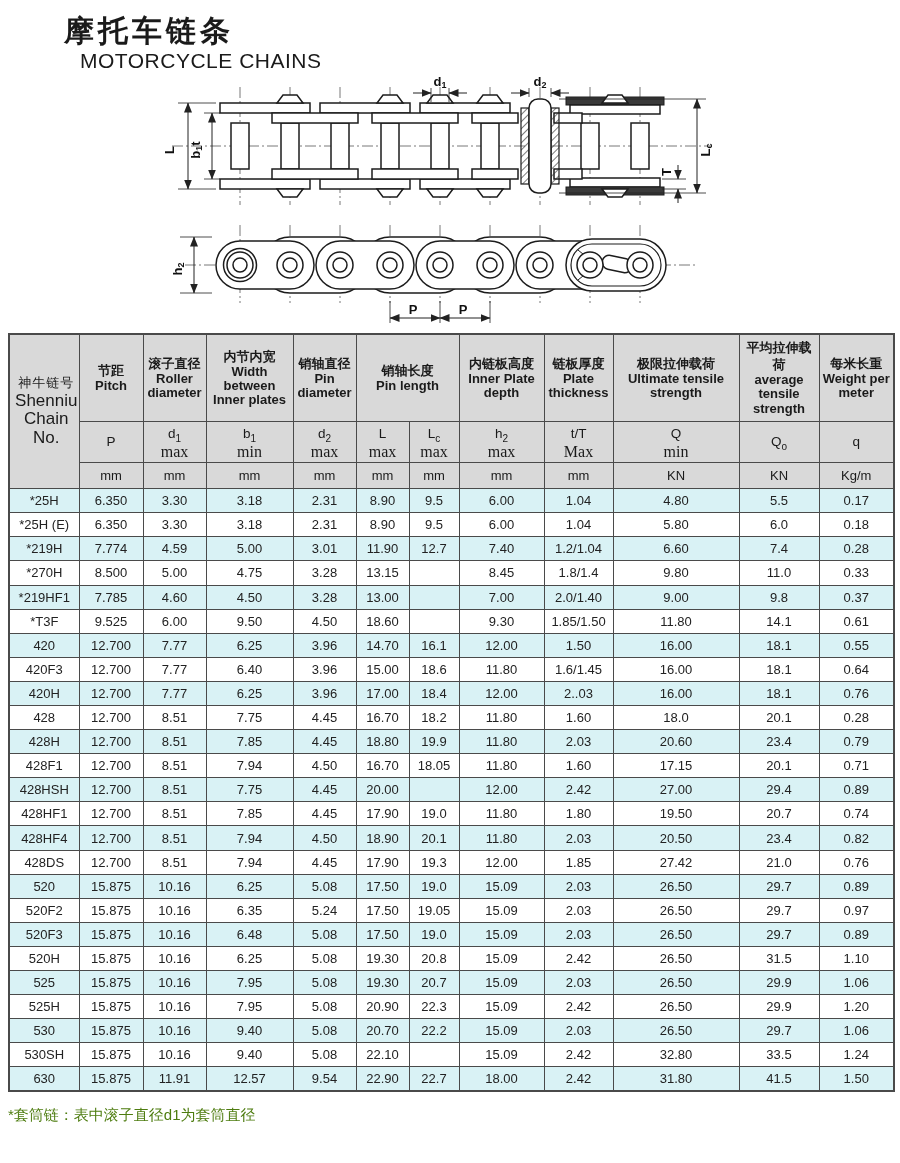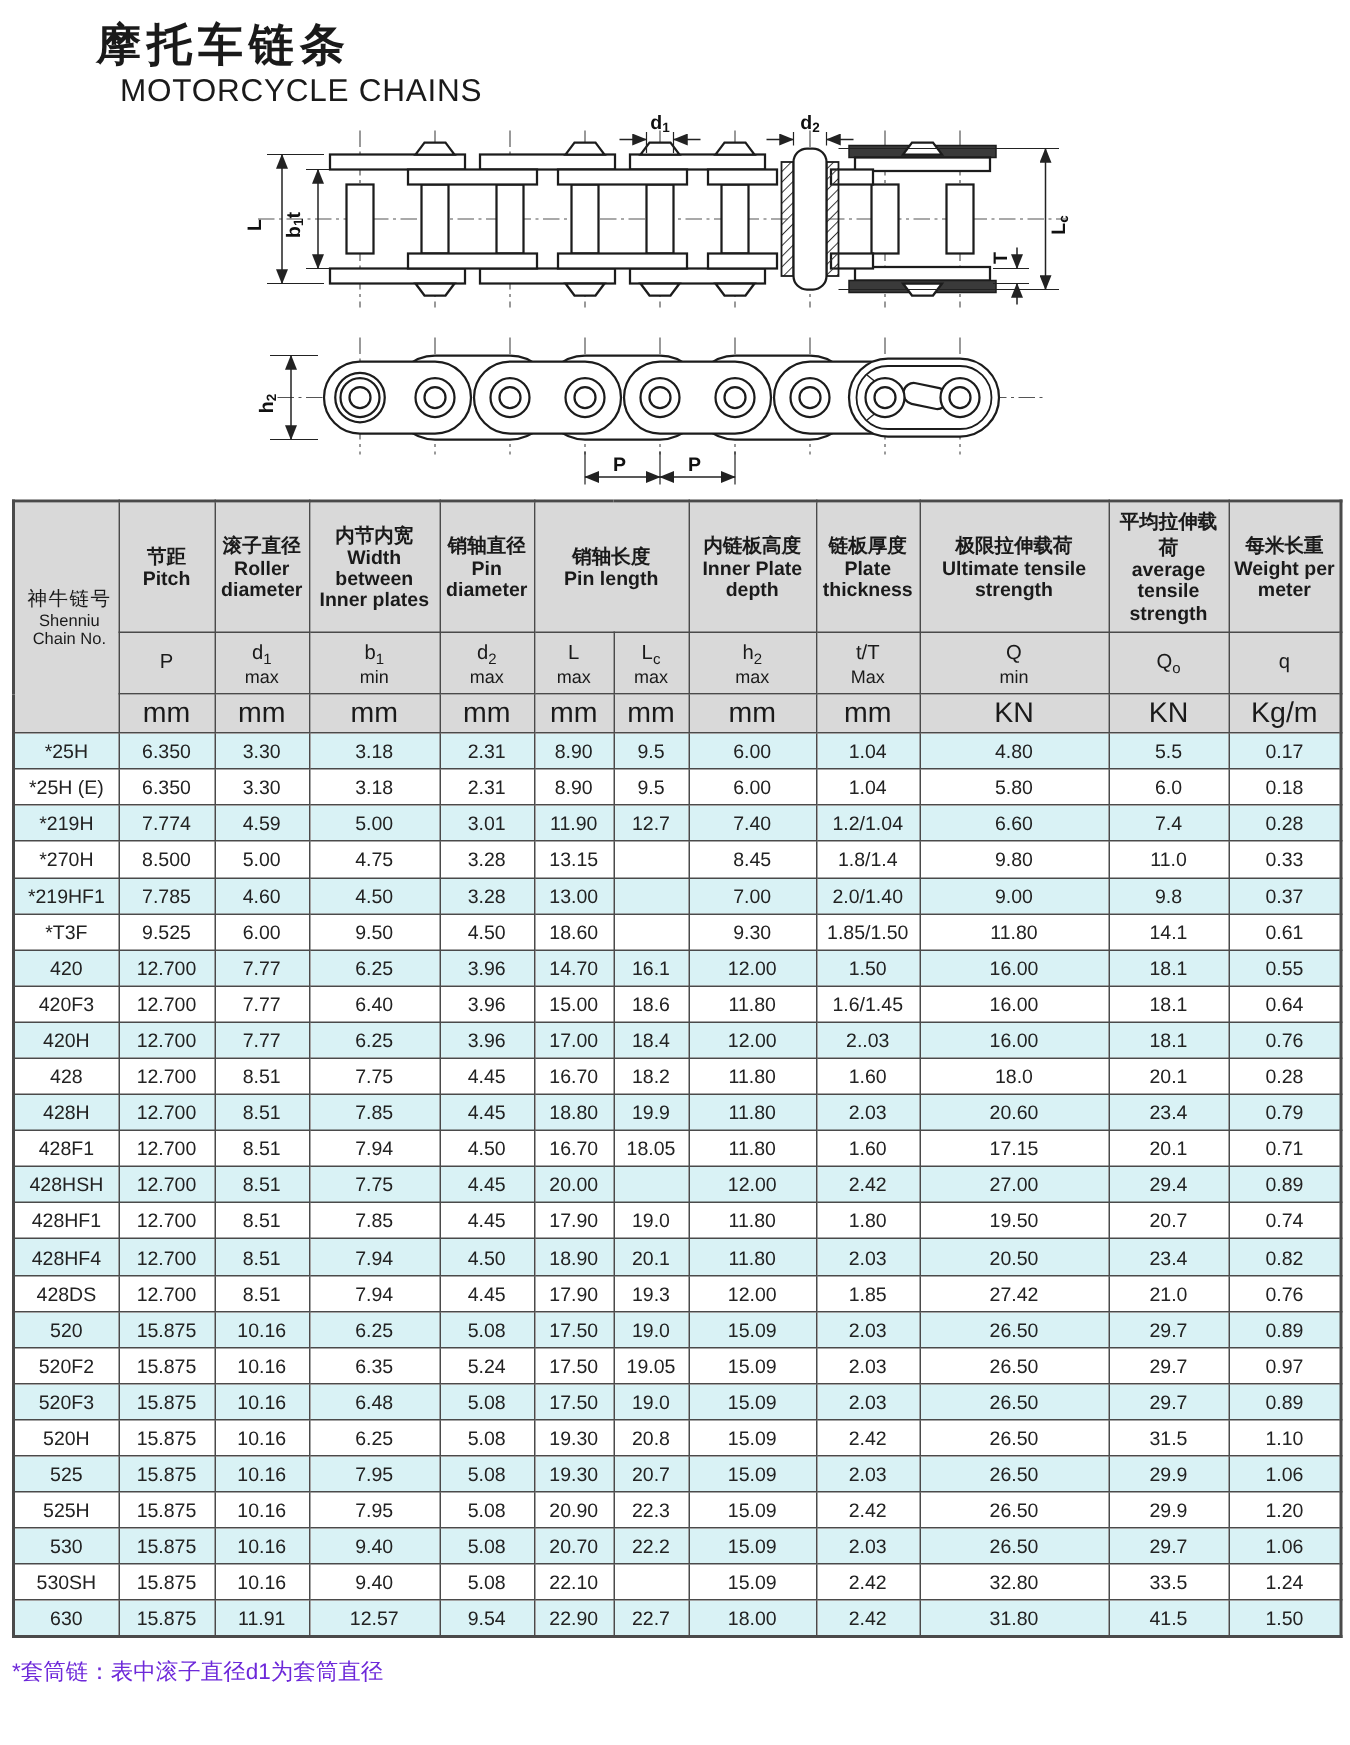--- a/index.html
+++ b/index.html
@@ -27,34 +27,34 @@
     width:885px;margin:6px 0 0 8px;
     border:2px solid #4a4a4a;
   }
   table.chain th,table.chain td{
     border:1px solid #4a4a4a;text-align:center;vertical-align:middle;
     padding:0 1px;overflow:hidden;
   }
   thead th{background:#d9d9d9;font-weight:normal;}
   tr.hdr-main th{height:86px;}
   tr.hdr-sym th{height:40px;}
-  tr.hdr-unit th{height:25px;font-size:19px;}
+  tr.hdr-unit th{height:25px;font-size:13px;}
   .zh{font-size:13px;font-weight:bold;display:block;line-height:1.25;}
   .en{font-size:13px;font-weight:bold;display:block;line-height:1.1;}
   .chain-head{text-align:right;padding-left:5px !important;}
-  .chain-head .en{white-space:pre-line;font-weight:normal;font-size:11px;}
+  .chain-head .en{white-space:pre-line;font-weight:normal;font-size:17px;}
   .chain-head .zh{font-weight:normal;letter-spacing:1px;}
   .sym{font-size:13.5px;line-height:1.1;}
   .sym sub{font-size:10px;}
-  .squal{display:block;font-size:12px;line-height:1.1;}
+  .squal{display:block;font-size:16px;line-height:1.1;font-family:Liberation Serif, serif;}
   tbody td{height:23.1px;font-size:13px;color:#222;background:#ffffff;}
   tbody tr.alt td{background:#d9f2f5;}
 
   .footnote{margin:12px 0 0 8px;}
-  .footnote div{font-size:15px;line-height:1.4;color:#6d28d9;}
+  .footnote div{font-size:15px;line-height:1.4;color:#4d7c0f;}
 </style>
 </head>
 <body>
 
 <div class="title-block">
   <div class="title-zh">摩托车链条</div>
   <div class="title-en">MOTORCYCLE CHAINS</div>
 </div>
 
 <div class="diagram-wrap">

